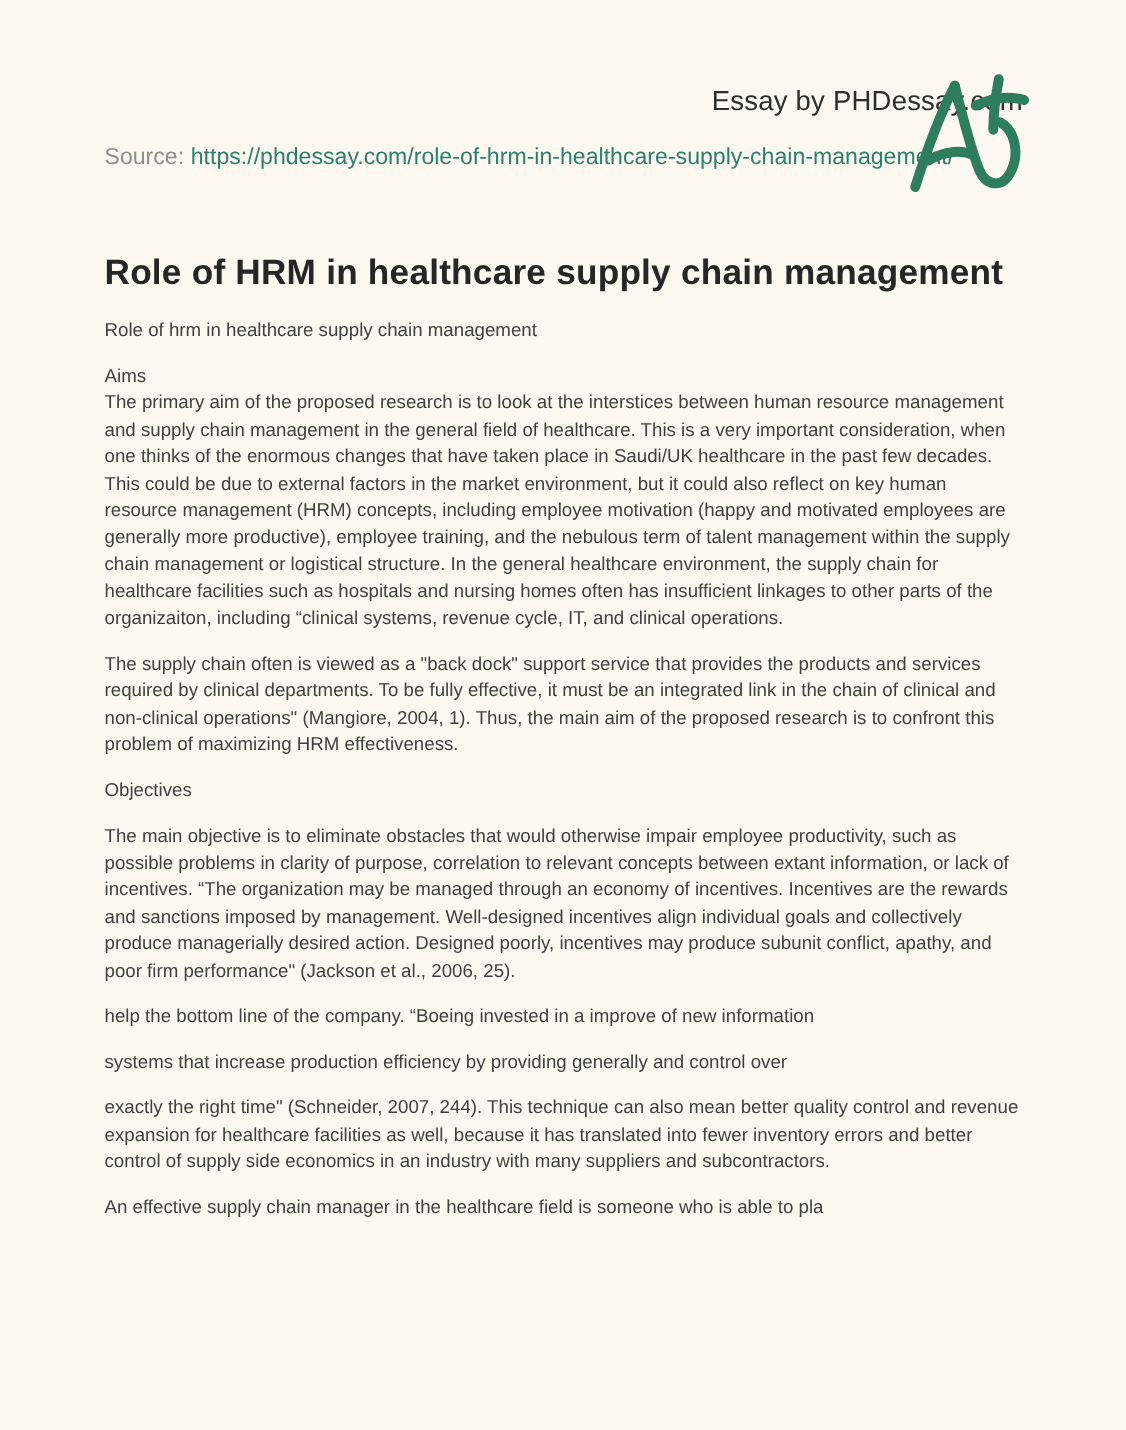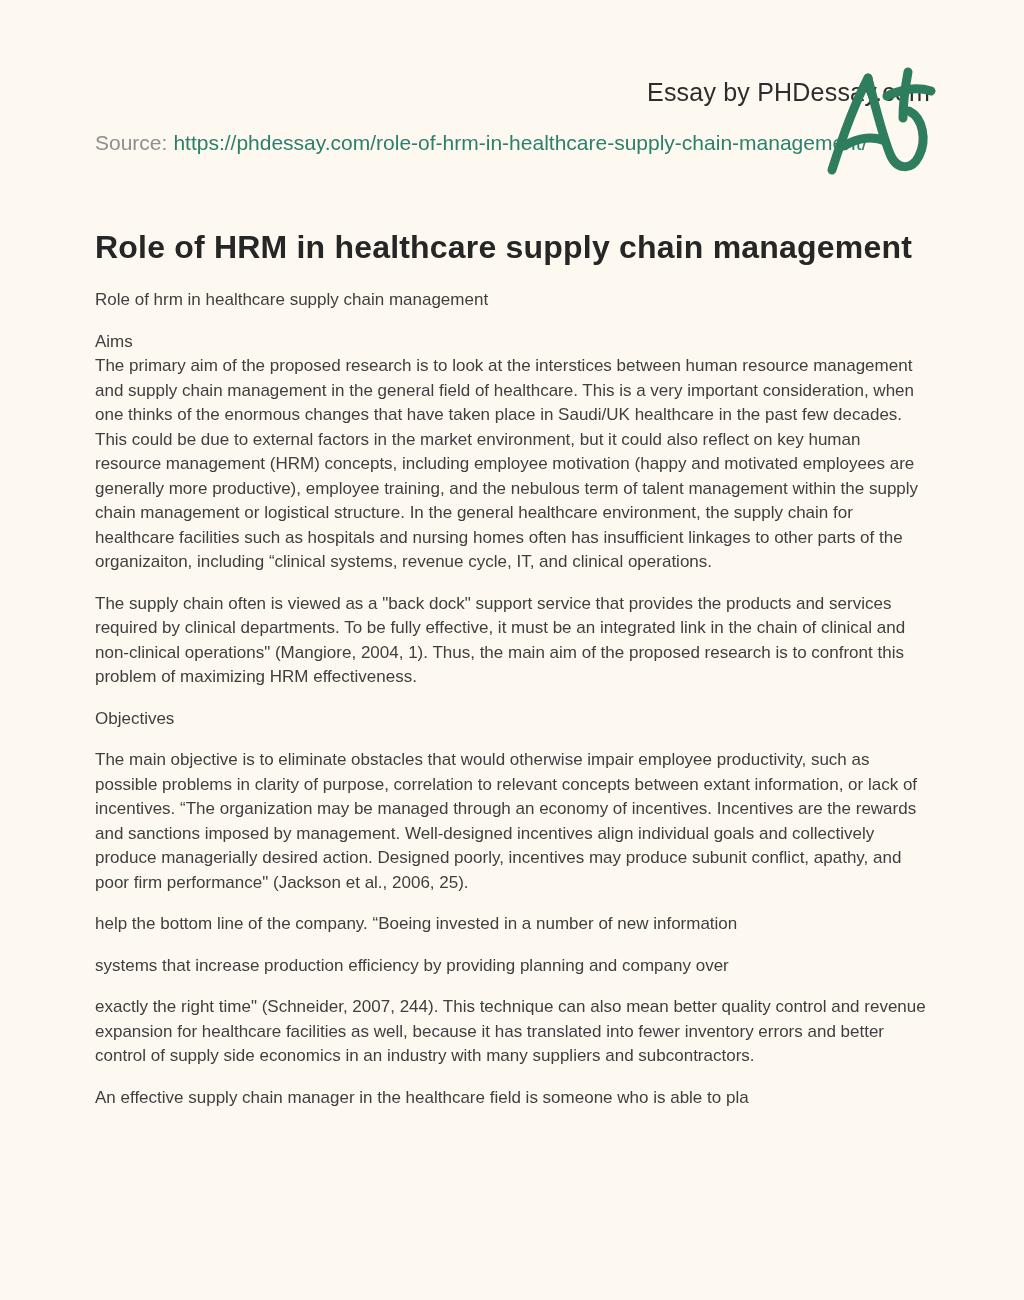--- a/index.html
+++ b/index.html
@@ -86,19 +86,19 @@
 
   <h2 class="article-title">Role of HRM in healthcare supply chain management</h2>
 
   <div class="article-body">
     <p>Role of hrm in healthcare supply chain management</p>
     <p>Aims
 The primary aim of the proposed research is to look at the interstices between human resource management and supply chain management in the general field of healthcare.  This is a very important consideration, when one thinks of the enormous changes that have taken place in Saudi/UK healthcare in the past few decades.  This could be due to external factors in the market environment, but it could also reflect on key human resource management (HRM) concepts, including employee motivation (happy and motivated employees are generally more productive), employee training, and the nebulous term of talent management within the supply chain management or logistical structure.  In the general healthcare environment, the supply chain for healthcare facilities such as hospitals and nursing homes often has insufficient linkages to other parts of the organizaiton, including “clinical systems, revenue cycle, IT, and clinical operations.</p>
     <p>The supply chain often is viewed as a "back dock" support service that provides the products and services required by clinical departments. To be fully effective, it must be an integrated link in the chain of clinical and non-clinical operations" (Mangiore, 2004, 1).  Thus, the main aim of the proposed research is to confront this problem of maximizing HRM effectiveness.</p>
     <p>Objectives</p>
     <p>The main objective is to eliminate obstacles that would otherwise impair employee productivity, such as possible problems in clarity of purpose, correlation to relevant concepts between extant information, or lack of incentives. “The organization may be managed through an economy of incentives. Incentives are the rewards and sanctions imposed by management. Well-designed incentives align individual goals and collectively produce managerially desired action. Designed poorly, incentives may produce subunit conflict, apathy, and poor firm performance" (Jackson et al., 2006, 25).</p>
-    <p>help the bottom line of the company.  “Boeing invested in a number of new information</p>
-    <p>systems that increase production efficiency by providing planning and company over</p>
+    <p>help the bottom line of the company.  “Boeing invested in a improve of new information</p>
+    <p>systems that increase production efficiency by providing generally and control over</p>
     <p>exactly the right time" (Schneider, 2007, 244).  This technique can also mean better quality control and revenue expansion for healthcare facilities as well, because it has translated into fewer inventory errors and better control of supply side economics in an industry with many suppliers and subcontractors.</p>
     <p>An effective supply chain manager in the healthcare field is someone who is able to pla</p>
   </div>
 
 </div>
 
 </body></html>

